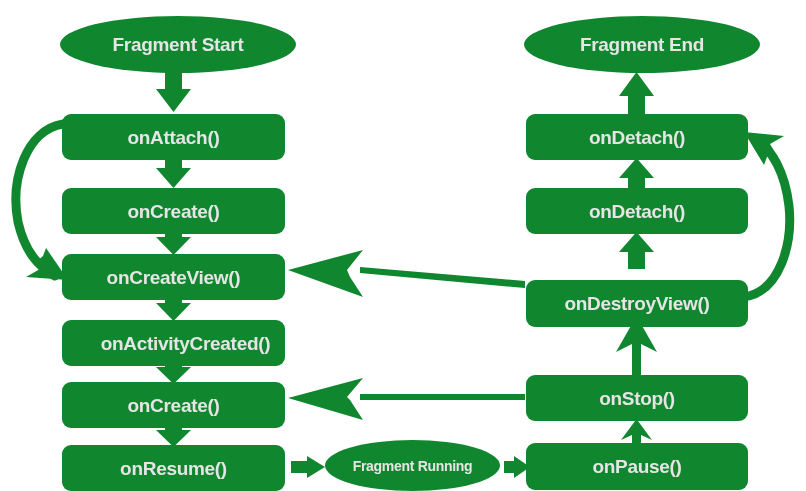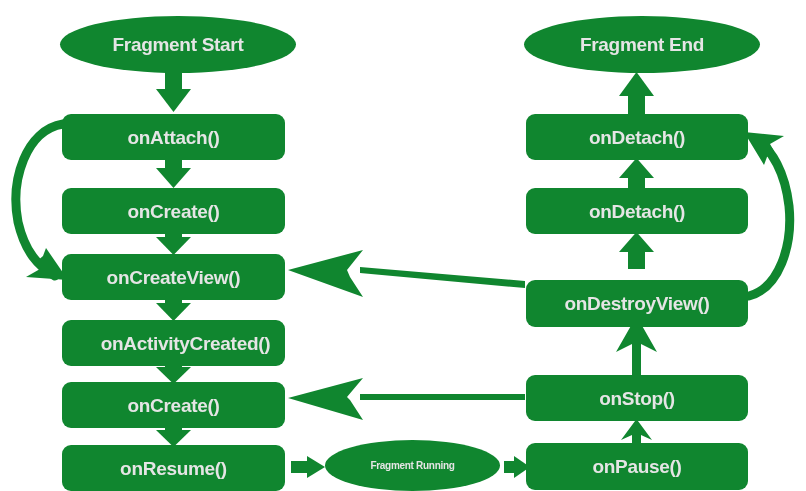--- a/index.html
+++ b/index.html
@@ -27,21 +27,21 @@
   .box{
     background:#10862F;
     border-radius:9px;
     font-size:19px;
   }
   .ellipse{
     background:#10862F;
     border-radius:50%;
     font-size:19px;
   }
-  .ellipse.small{font-size:10px;}
+  .ellipse.small{font-size:14px;}
 </style>
 </head>
 <body>
 
 <div id="stage">
 
   <svg id="edges" viewBox="0 0 806 491" width="806" height="491" xmlns="http://www.w3.org/2000/svg">
 
     <g fill="#10862F">
       <rect x="165" y="72" width="17" height="23"></rect>

